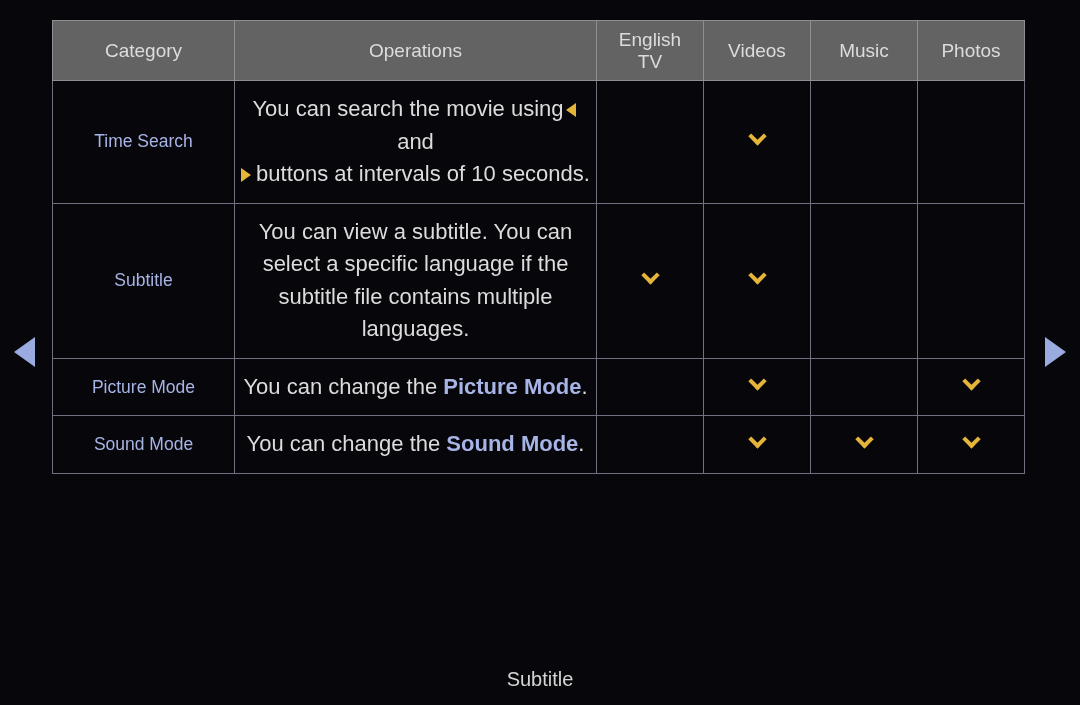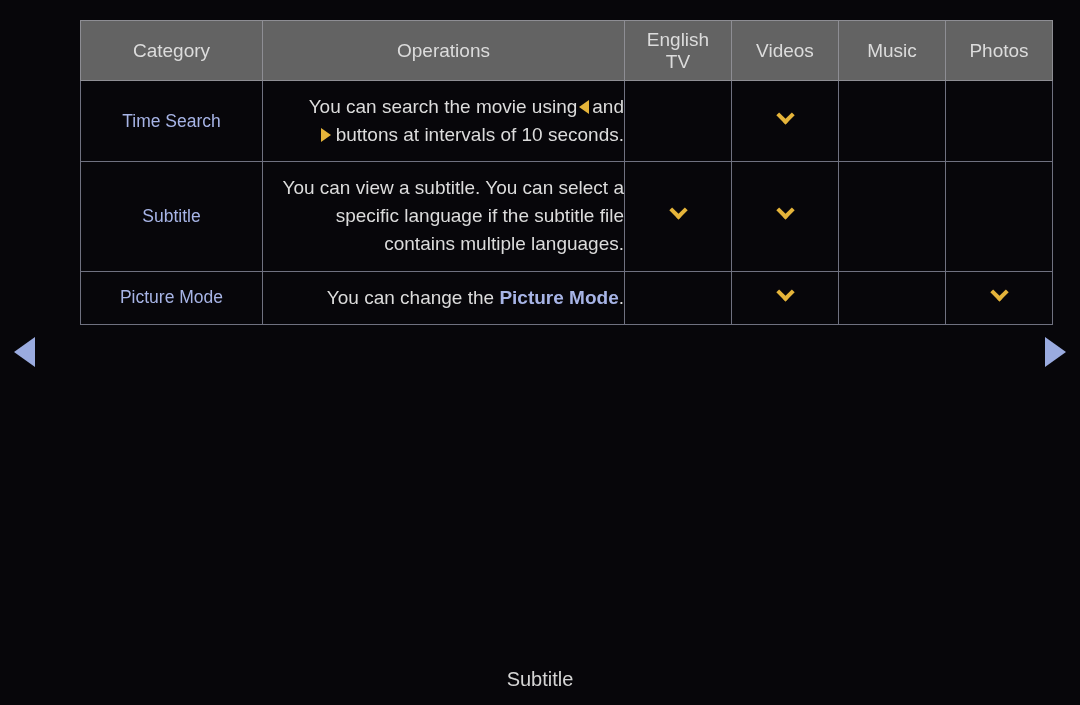--- a/index.html
+++ b/index.html
@@ -42,21 +42,20 @@
     position: absolute;
     left: 52px;
     top: 20px;
     width: 972px;
   }
 
   table.spec {
     width: 100%;
     border-collapse: collapse;
     table-layout: fixed;
-    margin-left: 28px;
   }
 
   table.spec col.c-category   { width: 182px; }
   table.spec col.c-operations { width: 362px; }
   table.spec col.c-rectv      { width: 107px; }
   table.spec col.c-videos     { width: 107px; }
   table.spec col.c-music      { width: 107px; }
   table.spec col.c-photos     { width: 107px; }
 
   table.spec thead th {
@@ -83,24 +82,24 @@
   td.cat {
     text-align: center;
     color: #a7b4e6;
     font-weight: normal;
     font-size: 17.5px;
     padding: 12px 6px;
   }
 
   td.ops {
     color: #dcdcdc;
-    font-size: 19px;
+    font-size: 22px;
     line-height: 1.48;
     padding: 12px 14px 12px 24px;
-    text-align: right;
+    text-align: center;
   }
 
   td.mark {
     text-align: center;
     padding: 12px 0;
   }
 
   
   .chev {
     display: inline-block;
@@ -202,17 +201,25 @@
 
       <tr>
         <td class="cat">Picture Mode</td>
         <td class="ops"><span>You can change the </span><span class="hl">Picture Mode</span><span>.</span></td>
         <td class="mark"></td>
         <td class="mark"><span class="chev"></span></td>
         <td class="mark"></td>
         <td class="mark"><span class="chev"></span></td>
       </tr>
 
+      <tr>
+        <td class="cat">Sound Mode</td>
+        <td class="ops"><span>You can change the </span><span class="hl">Sound Mode</span><span>.</span></td>
+        <td class="mark"></td>
+        <td class="mark"><span class="chev"></span></td>
+        <td class="mark"><span class="chev"></span></td>
+        <td class="mark"><span class="chev"></span></td>
+      </tr>
     </tbody>
   </table>
 </div>
 
 <div class="footer-lang">Subtitle</div>
 
 </body></html>

